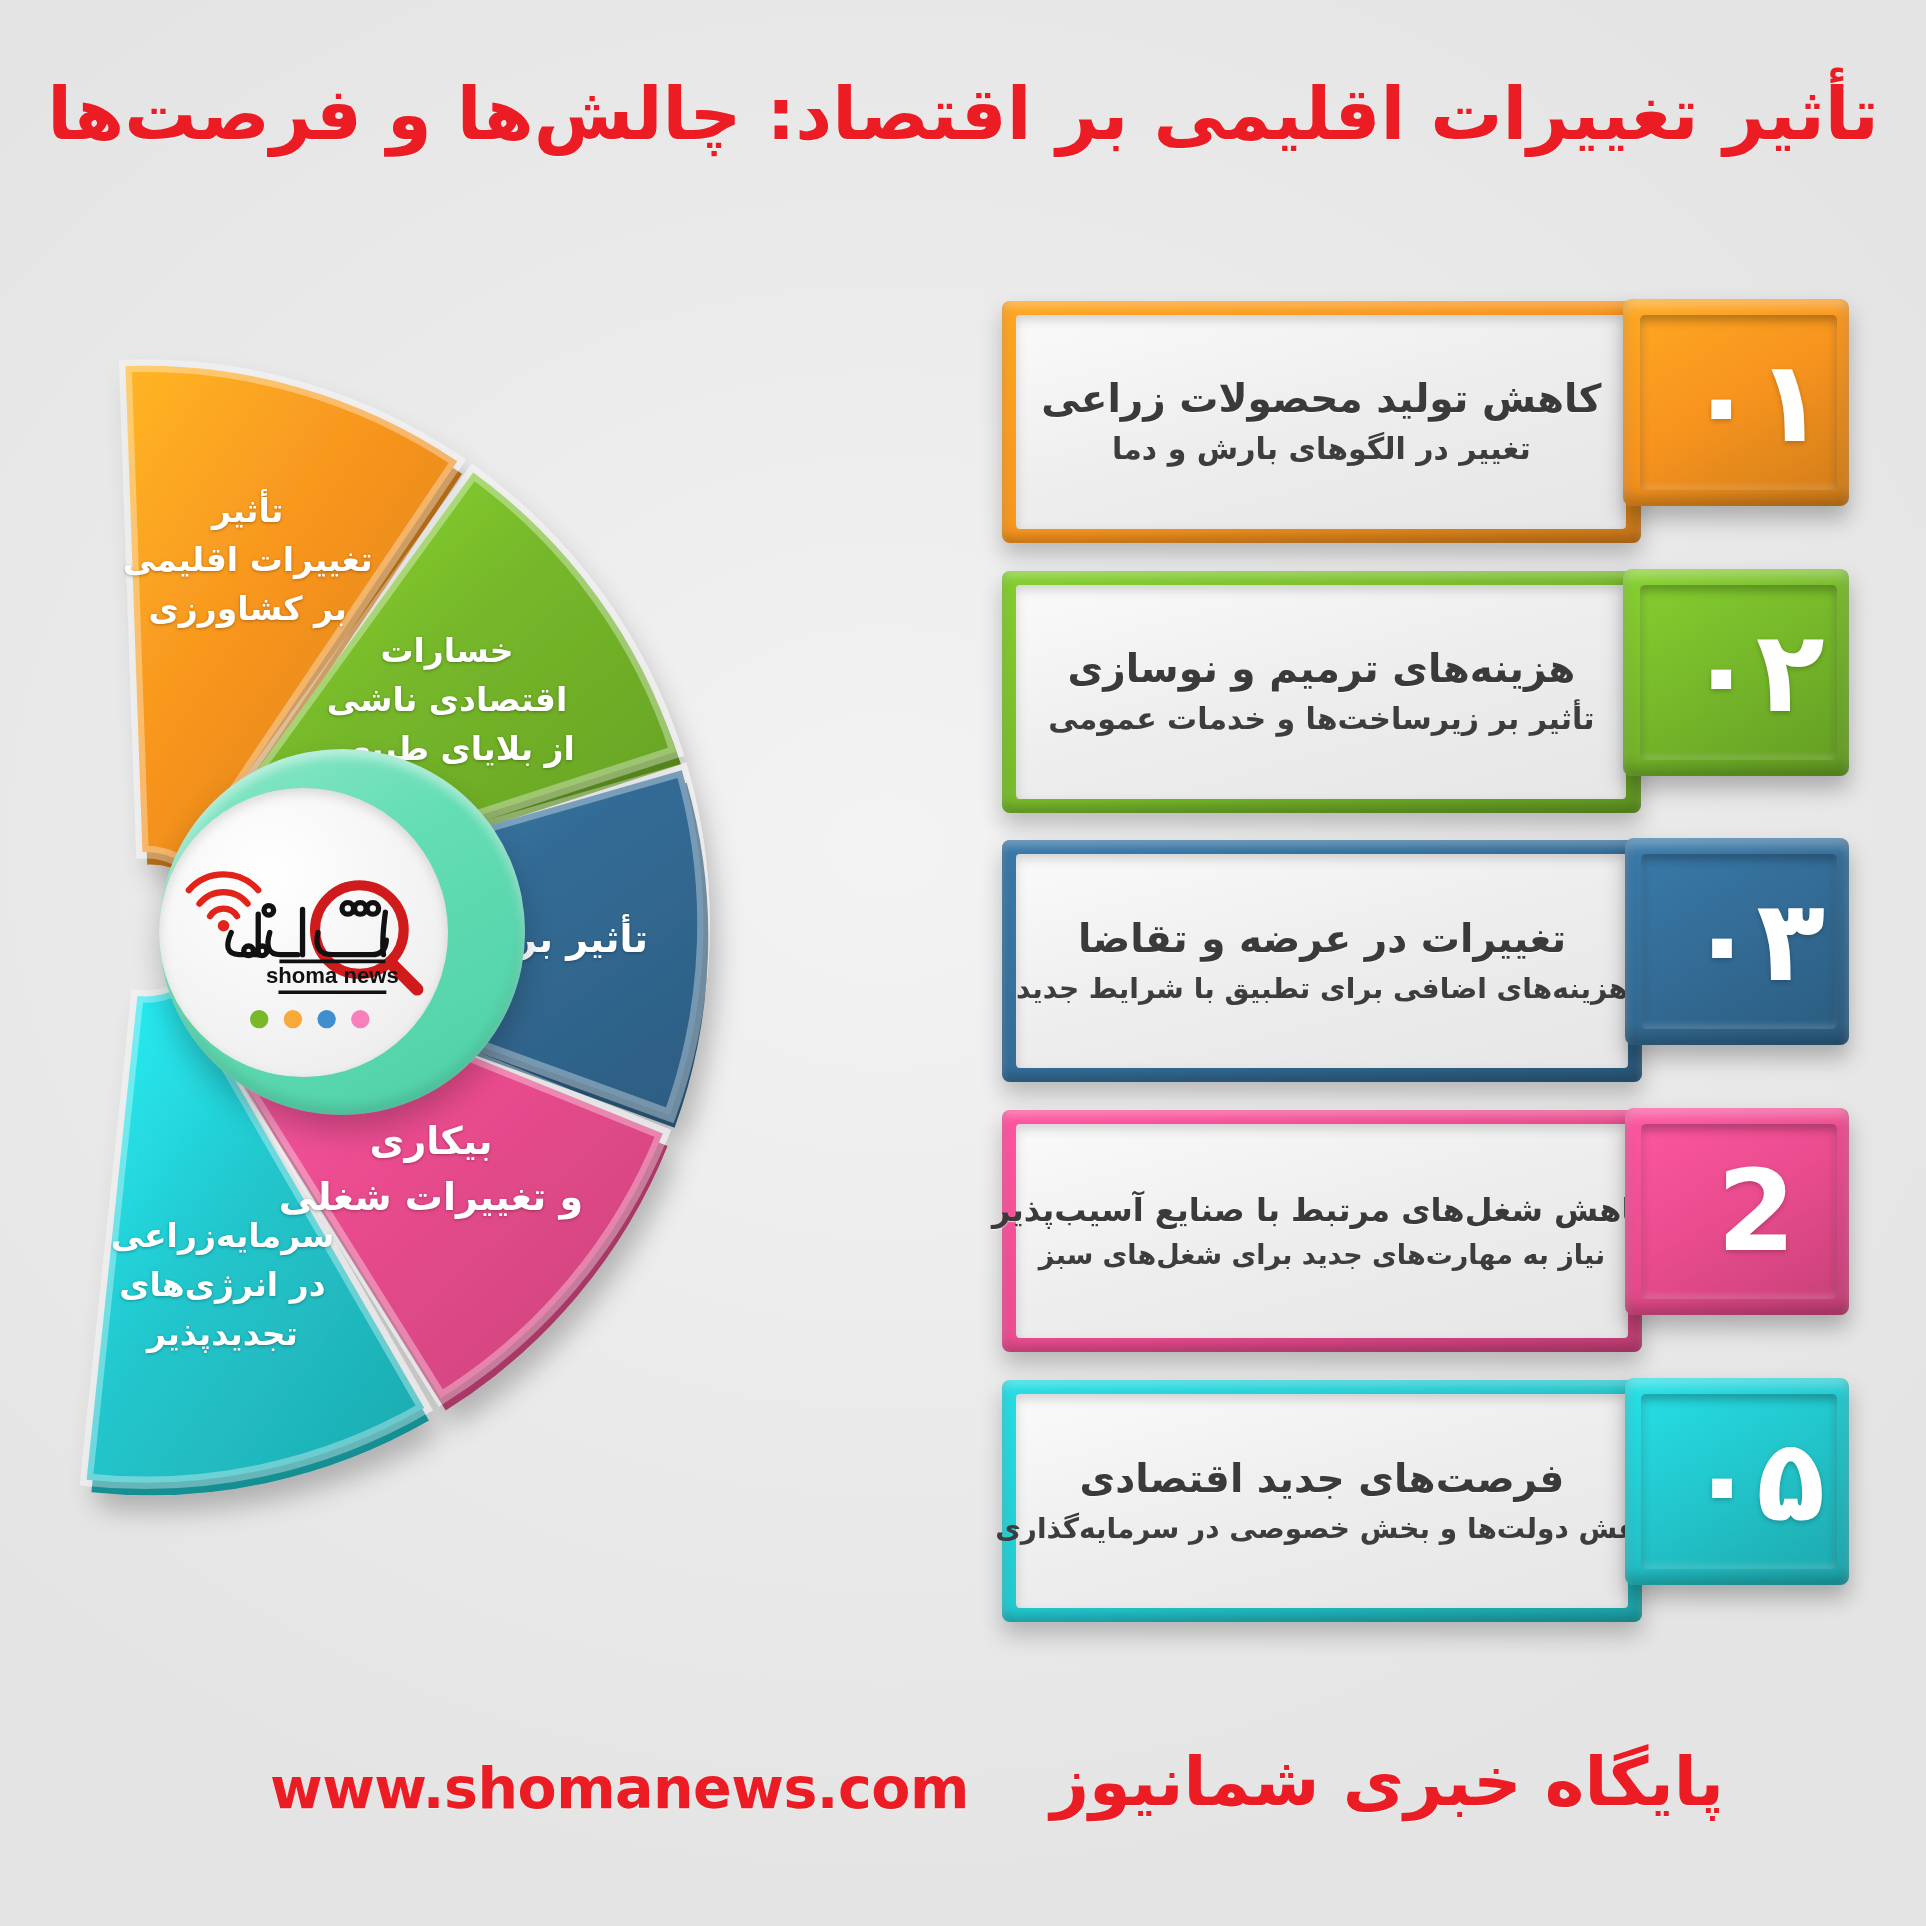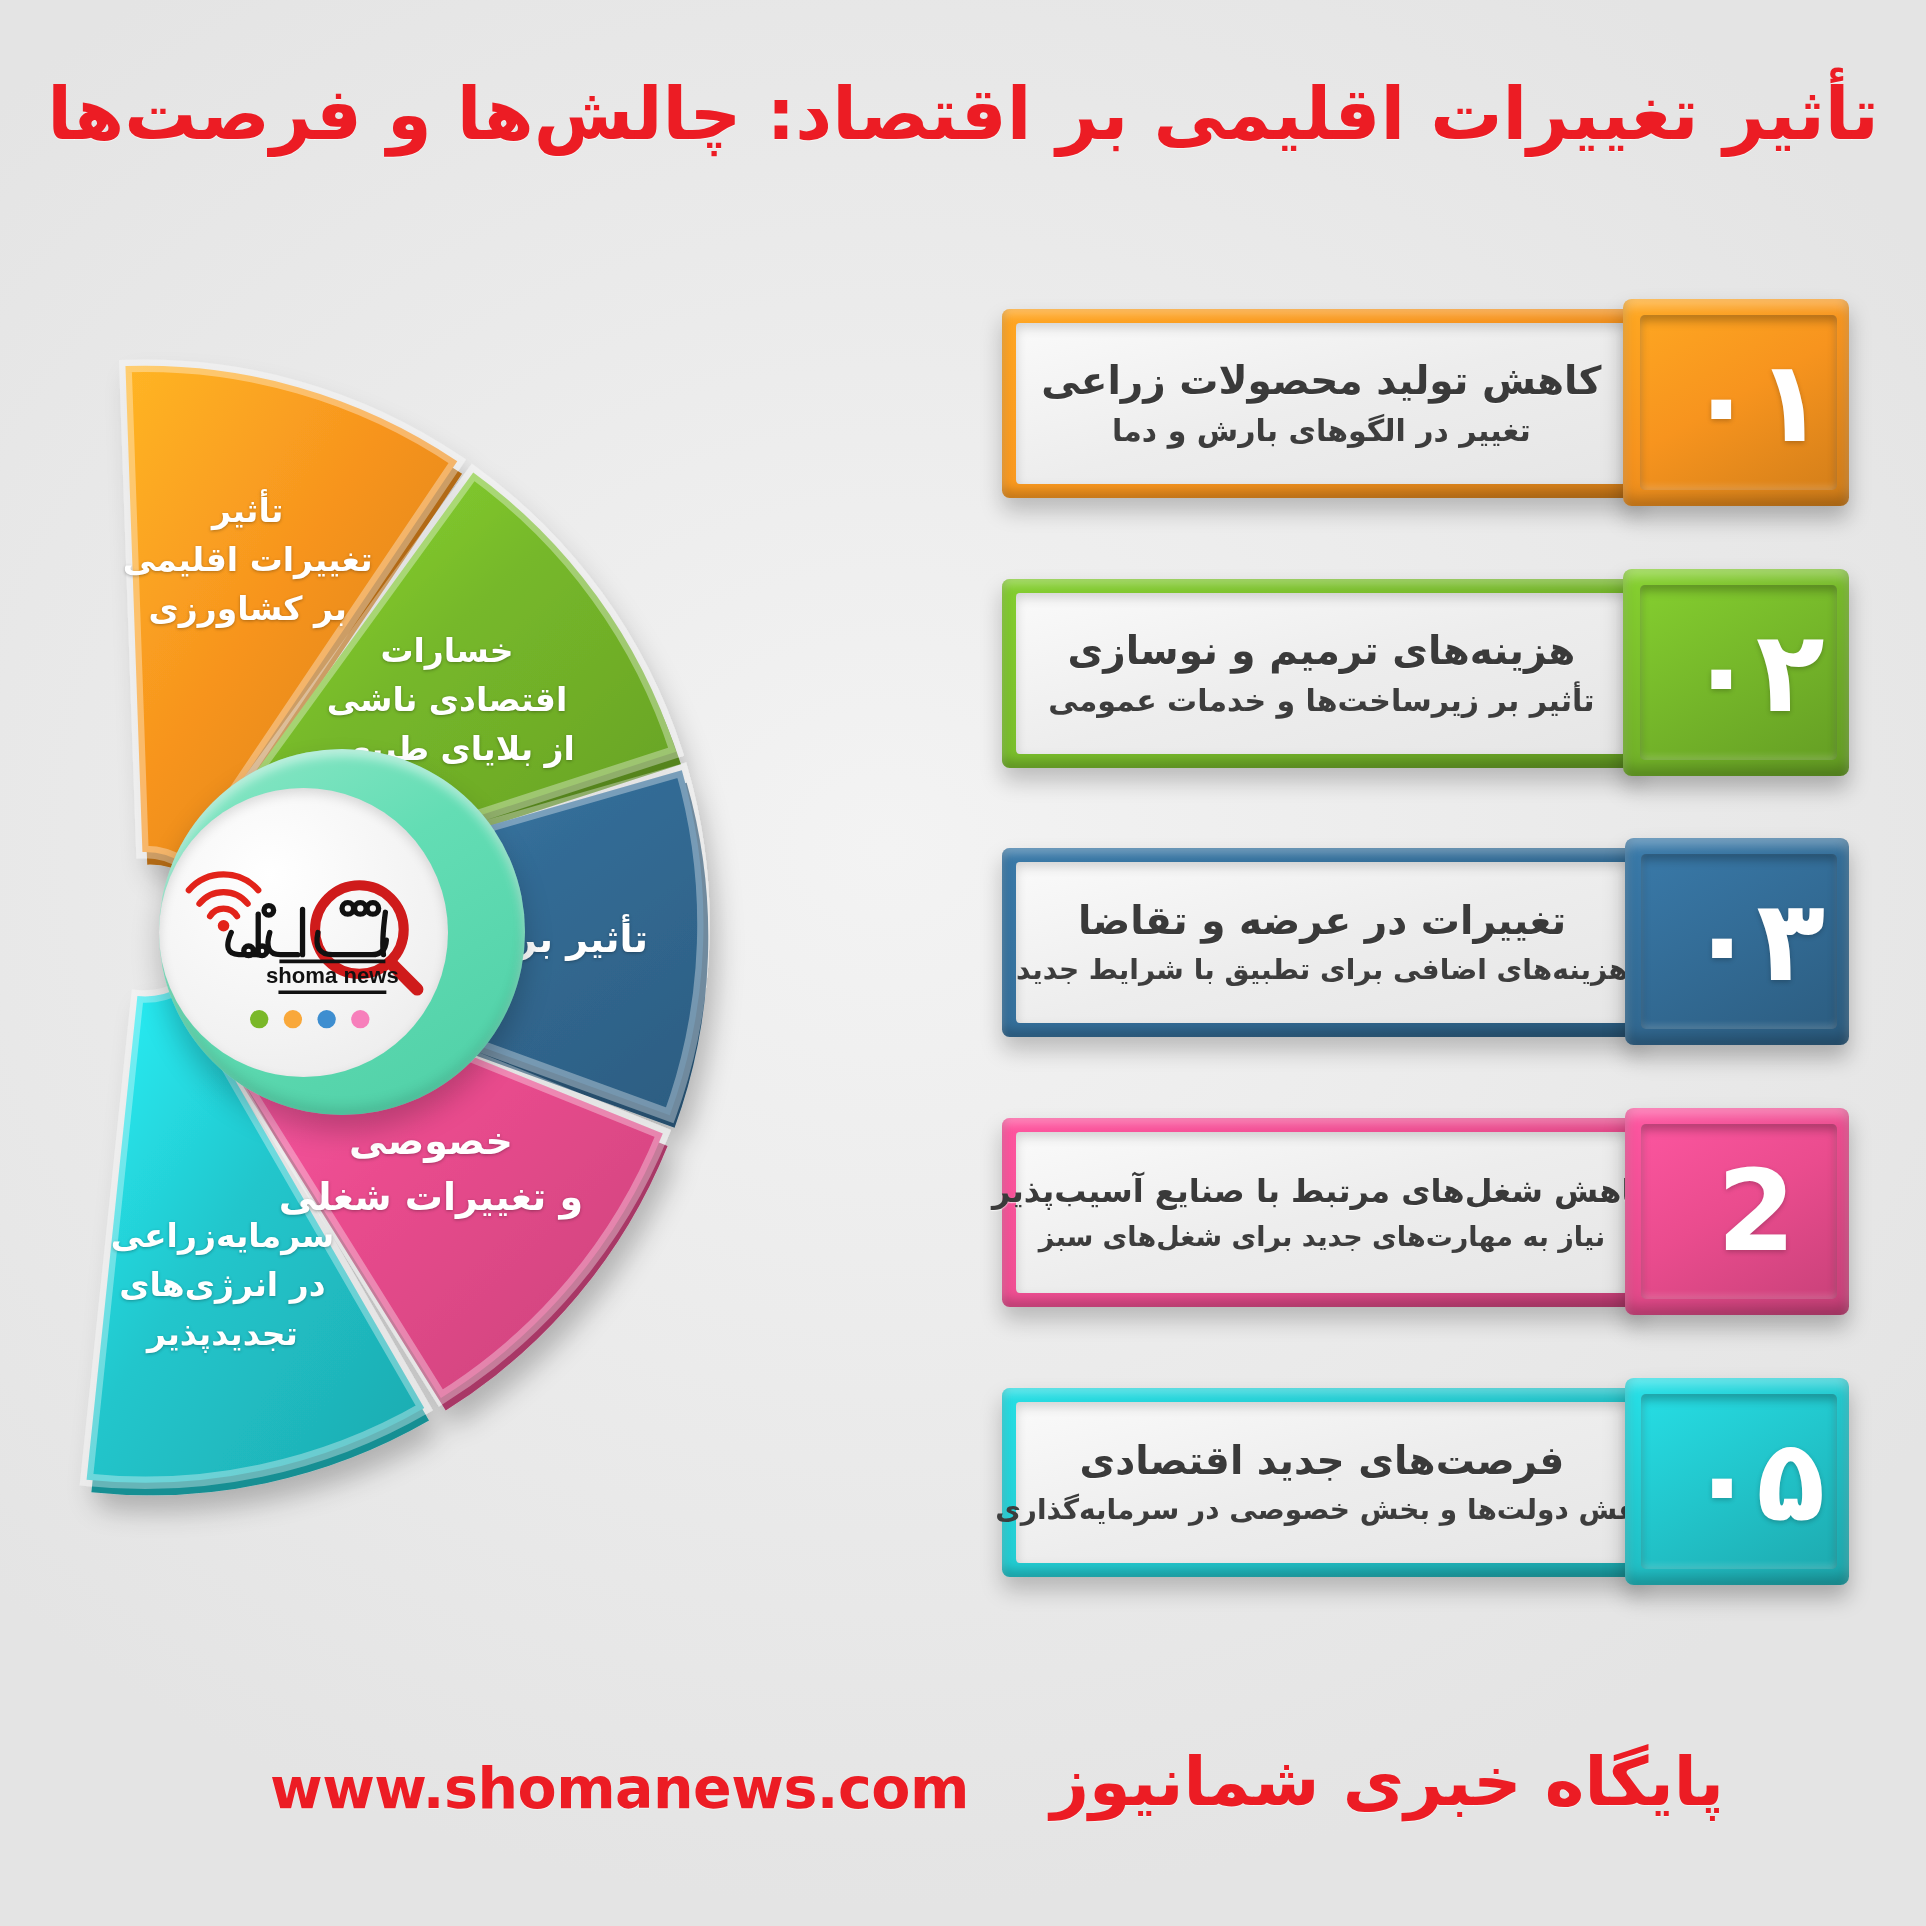--- a/index.html
+++ b/index.html
@@ -106,23 +106,23 @@
     position:absolute;
     left:16.4px; right:12.5px; top:16.4px; bottom:16.4px;
     border-radius:4.8px;
     box-shadow:inset 0 5.8px 9.6px rgba(0,0,0,.28), inset 0 -3.9px 6.7px rgba(255,255,255,.18);
   }
   .card-num span { position:relative; z-index:2; text-shadow:0 2.4px 4.8px rgba(0,0,0,.22);margin-left:39px; }
 
   .card-body {
     position:relative;
     margin-right:-17.3px;
-    width:640px; height:189px;
+    width:640px; height:242px;
     align-self:flex-start;
-    margin-top:10px;
+    margin-top:2px;
     border-radius:7.7px;
     padding:14.4px;
     z-index:2;
     box-shadow:
       0 12.5px 22px rgba(0,0,0,.22),
       inset 0 -6.7px 10.6px rgba(0,0,0,.22),
       inset 0 5.8px 8.7px rgba(255,255,255,.3);
   }
   .card-panel {
     width:100%; height:100%;
@@ -224,21 +224,21 @@
         </g>
     </svg>
     <div id="fan-labels">
         <div class="seg-label" style="font-size: 33px; width: 308px; left: 6.7px; top: 179px;">تأثیر
 تغییرات اقلیمی
 بر کشاورزی</div>
         <div class="seg-label" style="font-size: 33px; width: 308px; left: 206px; top: 319px;">خسارات
 اقتصادی ناشی
 از بلایای طبیعی</div>
         <div class="seg-label" style="font-size: 38px; width: 308px; left: 277px; top: 603px;">تأثیر بر صنعت</div>
-        <div class="seg-label" style="font-size: 38px; width: 308px; left: 190px; top: 805px;">خصوصی
+        <div class="seg-label" style="font-size: 38px; width: 308px; left: 190px; top: 805px;">بیکاری
 و تغییرات شغلی</div>
         <div class="seg-label" style="font-size: 33px; width: 308px; left: -18.6px; top: 904px;">سرمایه‌زراعی
 در انرژی‌های
 تجدیدپذیر</div>
       </div>
   </div>
 
   <div id="logo">
     <div id="logo-inner">
       <svg viewBox="0 0 600 600">

